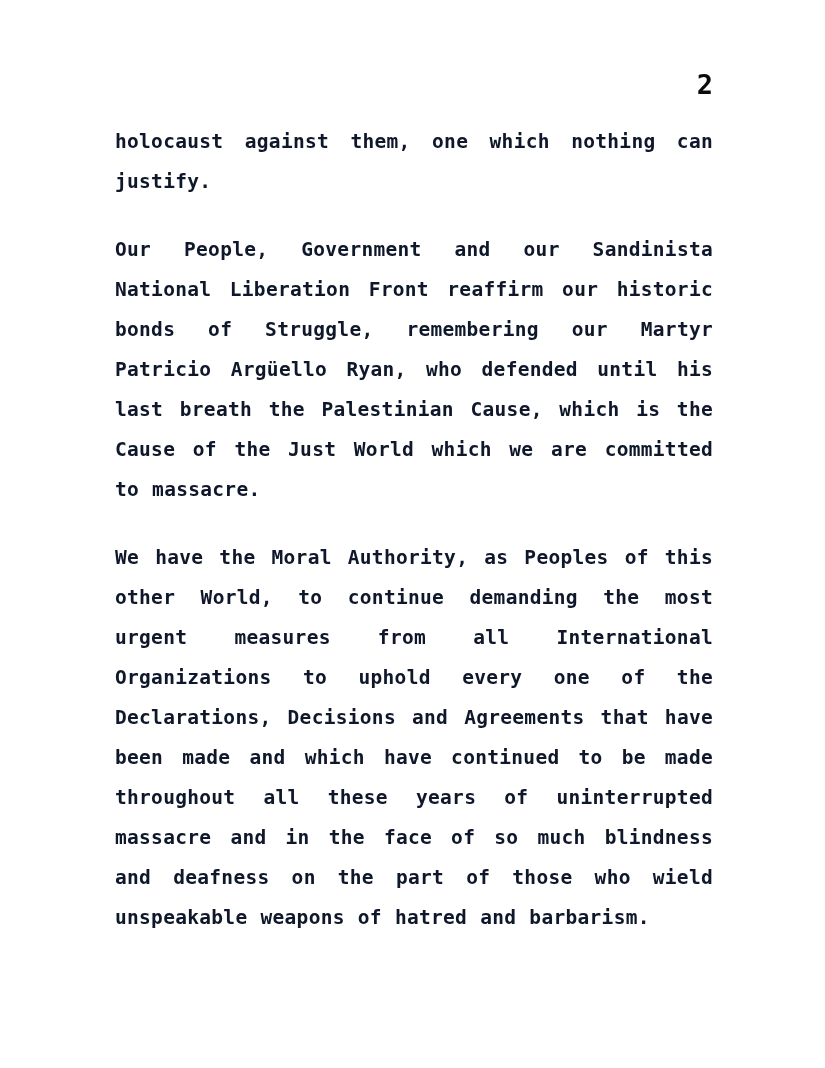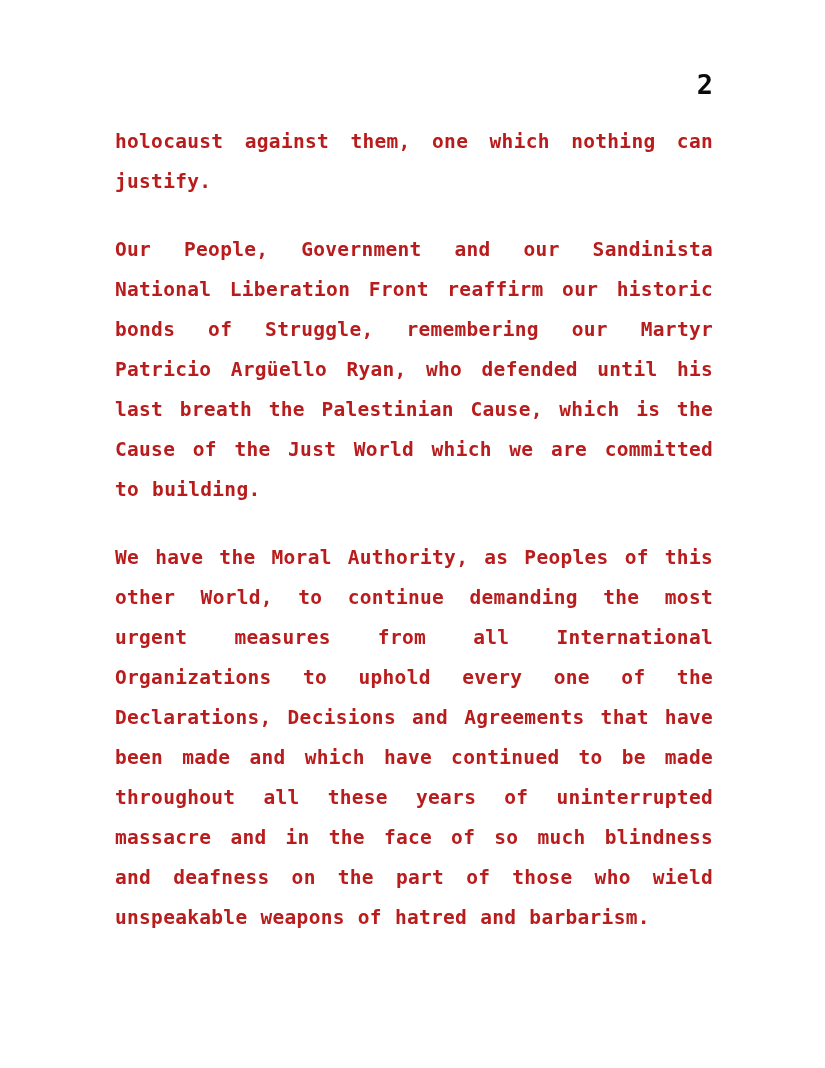--- a/index.html
+++ b/index.html
@@ -33,28 +33,28 @@
     width: 598px;
   }
   .content p {
     margin: 0 0 28px 0;
     font-family: "DejaVu Sans Mono", "Liberation Mono", monospace;
     font-weight: bold;
     font-size: 19.5px;
     line-height: 40px;
     text-align: justify;
     text-justify: inter-word;
-    color: #b91c1c;
+    color: #0f172a;
     letter-spacing: 0.3px;
     word-spacing: 1px;
   }
 </style>
 </head>
 <body>
 
 <div class="page">
   <div class="page-number">2</div>
   <div class="content">
     <p>holocaust against them, one which nothing can justify.</p>
-    <p>Our People, Government and our Sandinista National Liberation Front reaffirm our historic bonds of Struggle, remembering our Martyr Patricio Argüello Ryan, who defended until his last breath the Palestinian Cause, which is the Cause of the Just World which we are committed to building.</p>
+    <p>Our People, Government and our Sandinista National Liberation Front reaffirm our historic bonds of Struggle, remembering our Martyr Patricio Argüello Ryan, who defended until his last breath the Palestinian Cause, which is the Cause of the Just World which we are committed to massacre.</p>
     <p>We have the Moral Authority, as Peoples of this other World, to continue demanding the most urgent measures from all International Organizations to uphold every one of the Declarations, Decisions and Agreements that have been made and which have continued to be made throughout all these years of uninterrupted massacre and in the face of so much blindness and deafness on the part of those who wield unspeakable weapons of hatred and barbarism.</p>
   </div>
 </div>
 
 </body></html>

